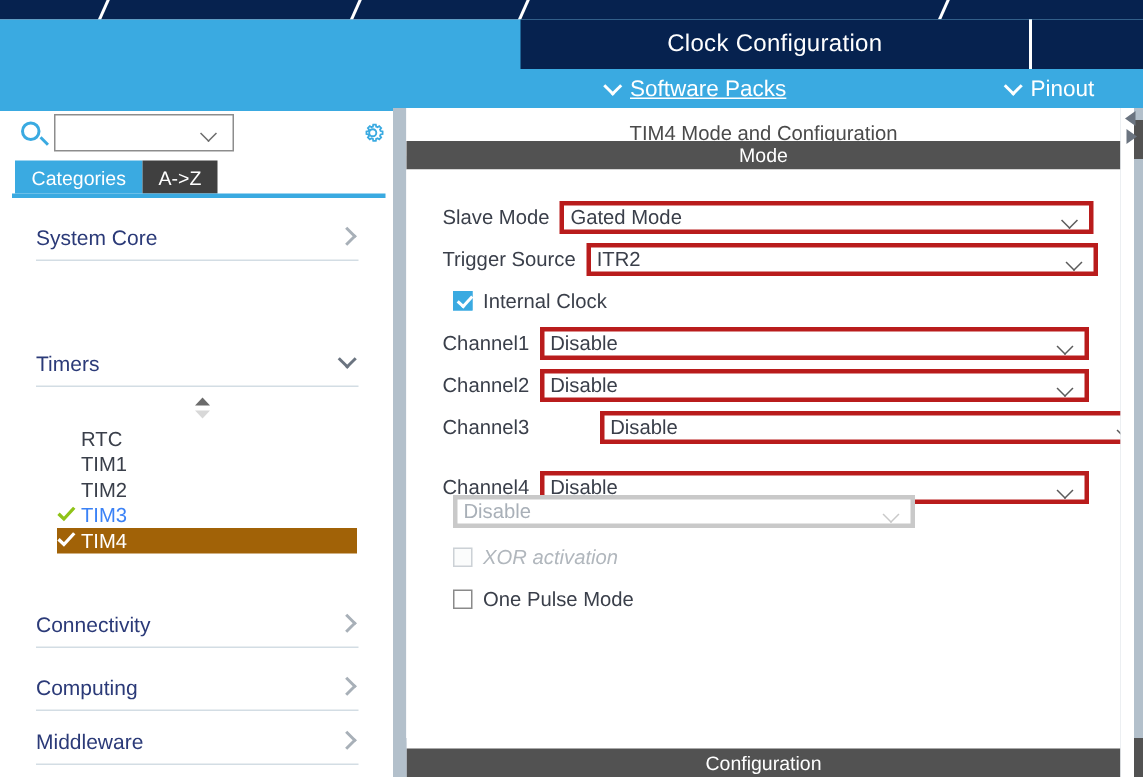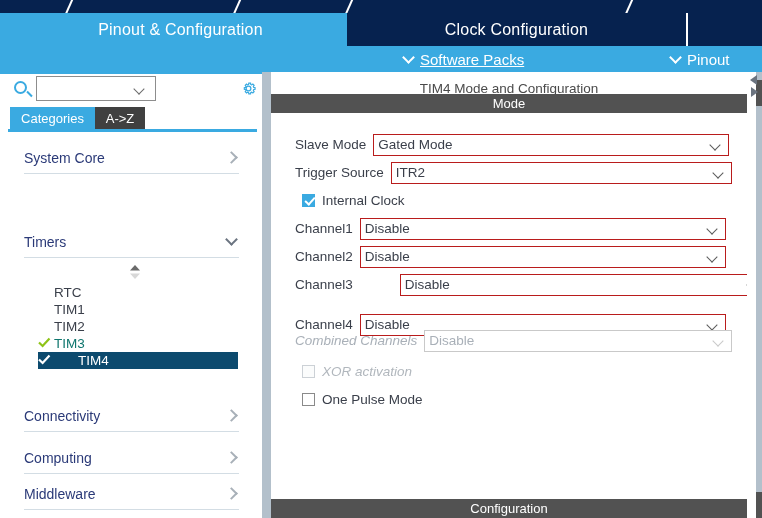--- a/index.html
+++ b/index.html
@@ -110,22 +110,22 @@
     transform:rotate(45deg); margin-right:3px; margin-top:-5px;
   }
 
   .spinner { position:absolute; left:129px; width:12px; height:16px; }
 
   .itemrow {
     position:absolute; left:38px; width:200px; height:17px;
     display:flex; align-items:center; font-size:13.5px; color:#3a3f4a;
   }
   .itemrow .chk { width:16px; display:inline-block; }
-  .itemrow.sel { background:#0c4a6e; color:#ffffff; left:38px; width:200px;gap:24px; }
-  .itemrow.on { color:#0f766e; }
+  .itemrow.sel { background:#a16207; color:#ffffff; left:38px; width:200px; }
+  .itemrow.on { color:#3b82f6; }
 
   
   .splitter {
     position:absolute; left:262px; top:72px; width:9px; height:446px;
     background:#b3c0cb;
   }
 
   
   .rightpanel {
     position:absolute; left:271px; top:72px; width:476px; height:446px;
@@ -140,21 +140,21 @@
     position:absolute; left:0; width:476px; height:19px;
     background:#525252; color:#ffffff; font-size:13px;
     display:flex; align-items:center; justify-content:center;
   }
   .formarea { position:absolute; left:0; top:41px; width:476px; height:382px; background:#ffffff;}
 
   .frow { position:absolute; height:23px; display:flex; align-items:center; }
   .flabel { font-size:13.5px; color:#3a3f4a; white-space:nowrap; }
   .flabel.dis { color:#a9b0b8; font-style:italic; }
   .combo {
-    position:relative; height:22px; border:1px solid #b91c1c; background:#ffffff;
+    position:relative; height:22px; border:3px solid #b91c1c; background:#ffffff;
     display:flex; align-items:center;
   }
   .combo.dis { border-color:#c9c9c9; }
   .combo .cval { font-size:13.5px; color:#3a3f4a; padding-left:4px; }
   .combo.dis .cval { color:#a9b0b8; }
   .combo .carrow {
     position:absolute; right:9px; top:6px; width:8px; height:8px;
     border-right:1.6px solid #5b5b5b; border-bottom:1.6px solid #5b5b5b;
     transform:rotate(45deg);
   }
@@ -194,23 +194,20 @@
 <div id="root">
 
   <div class="topstrip">
     <div class="slash" style="left:68px"></div>
     <div class="slash" style="left:236px"></div>
     <div class="slash" style="left:348px"></div>
     <div class="slash" style="left:628px"></div>
   </div>
 
   <div class="tabbar">
-    <div class="tab active" style="left:14px; width:333px;">
-      <span>Pinout &amp; Configuration</span>
-    </div>
     <div class="tab inactive" style="left:347px; width:339px;">
       <span>Clock Configuration</span>
     </div>
     <div class="tab-divider" style="left:686px;"></div>
     <div class="tab inactive" style="left:688px; width:74px;">
       <span></span>
     </div>
   </div>
 
   <div class="subbar">
@@ -374,21 +371,20 @@
       </div>
       <div class="frow" style="left:24px; top:188px;margin-top:12px;">
         <span class="flabel">Channel4</span>
         <div class="combo" style="width:366px; margin-left:7px;">
           <span class="cval">Disable</span>
           <span class="carrow"></span>
         </div>
       </div>
 
       <div class="frow" style="left:24px; top:216px;">
-        <span class="flabel dis">Combined Channels</span>
         <div class="combo dis" style="width:308px; margin-left:7px;">
           <span class="cval">Disable</span>
           <span class="carrow"></span>
         </div>
       </div>
 
       <div class="cbrow" style="left:31px; top:248px;">
         <span class="cbox dis"></span>
         <span class="cblabel dis">XOR activation</span>
       </div>

